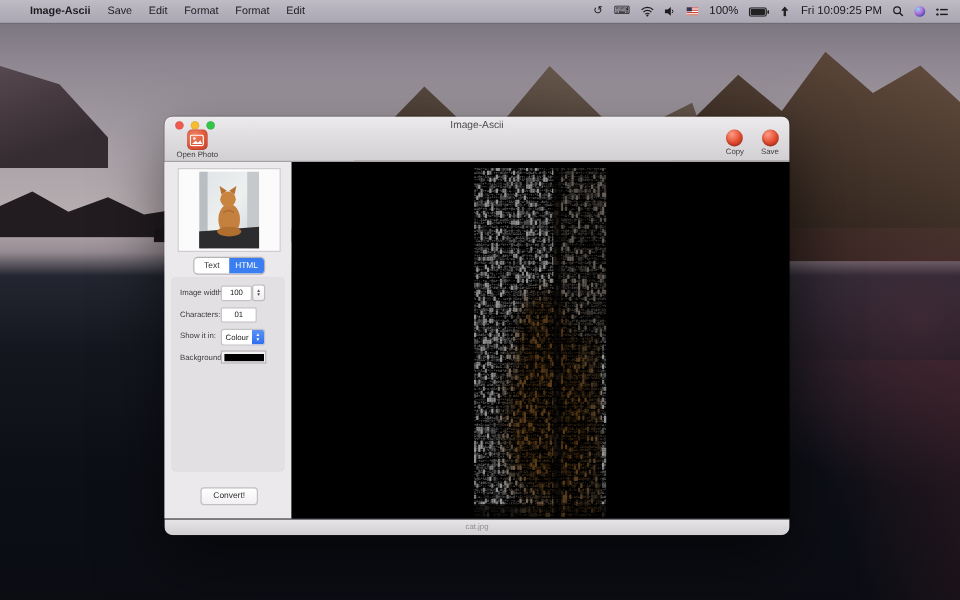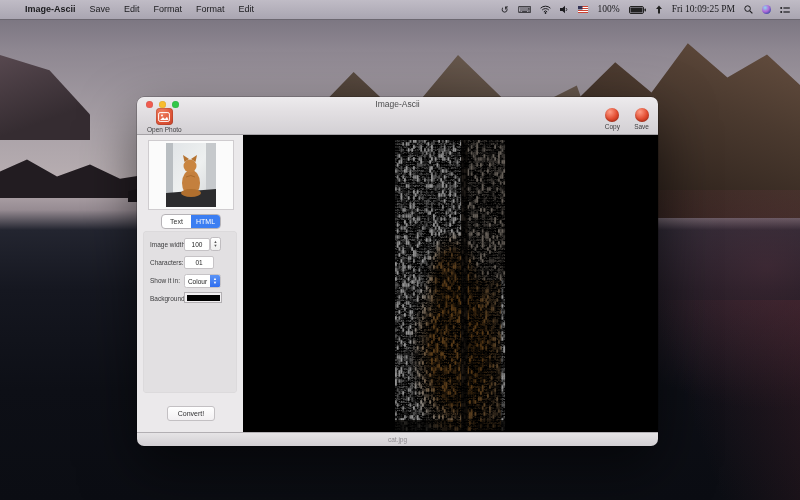--- a/index.html
+++ b/index.html
@@ -34,21 +34,21 @@
     display:flex;align-items:center;font-size:9px;color:#1b1b1e;z-index:5;
     box-shadow:0 0.5px 0 rgba(0,0,0,0.25);}
   .menubar .apple{margin-left:12px;font-size:10px;line-height:19px;}
   .menubar .mitem{margin-left:14px;line-height:19px;}
   .menubar .mitem.app{font-weight:bold;margin-left:13px;}
   .statusarea{margin-left:auto;display:flex;align-items:center;gap:9px;margin-right:10px;}
   .statusarea .sicon{display:flex;align-items:center;line-height:19px;font-size:9.5px;color:#19191c;}
   .statusarea svg{display:block;}
   .siri-orb{width:9px;height:9px;border-radius:50%;
     background:radial-gradient(circle at 35% 30%,#8fd6ef 0%,#b06ad8 45%,#3b49a8 80%);}
-  .clocktxt{font-size:9px;font-family:Liberation Serif, serif;}
+  .clocktxt{font-size:9px;}
 
   
   .window{position:absolute;left:137px;top:97px;width:521px;height:349px;border-radius:7px;
     box-shadow:0 22px 55px rgba(0,0,0,0.55),0 0 0 0.5px rgba(0,0,0,0.35);z-index:4;
     display:flex;flex-direction:column;}
   .chrome{position:relative;height:37px;border-radius:7px 7px 0 0;
     background:linear-gradient(180deg,#edebed 0%,#e2dfe2 40%,#d3d0d4 100%);
     border-bottom:1px solid #a5a2a6;flex:0 0 auto;}
   .traffic{position:absolute;left:9px;top:4px;display:flex;gap:6px;}
   .tl{width:7px;height:7px;border-radius:50%;}

